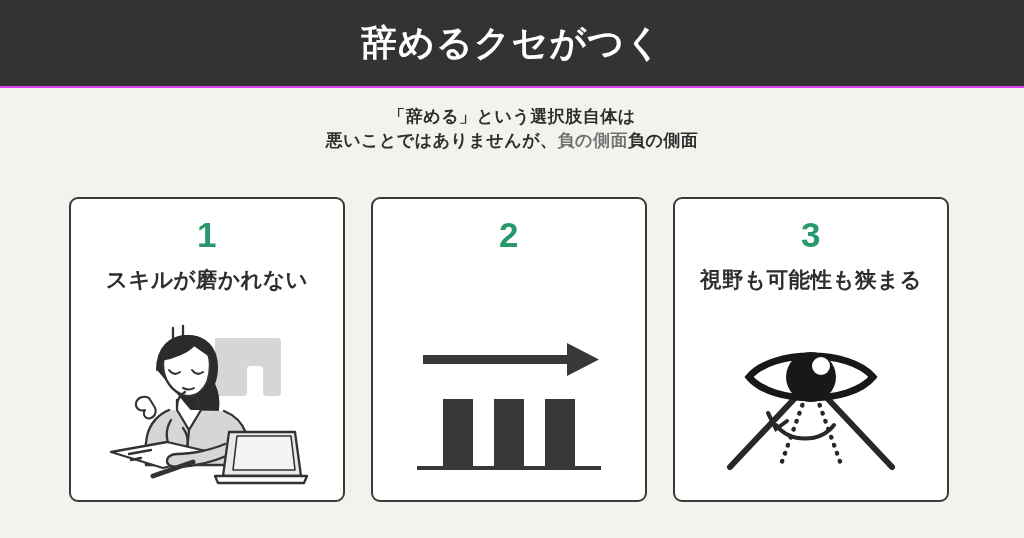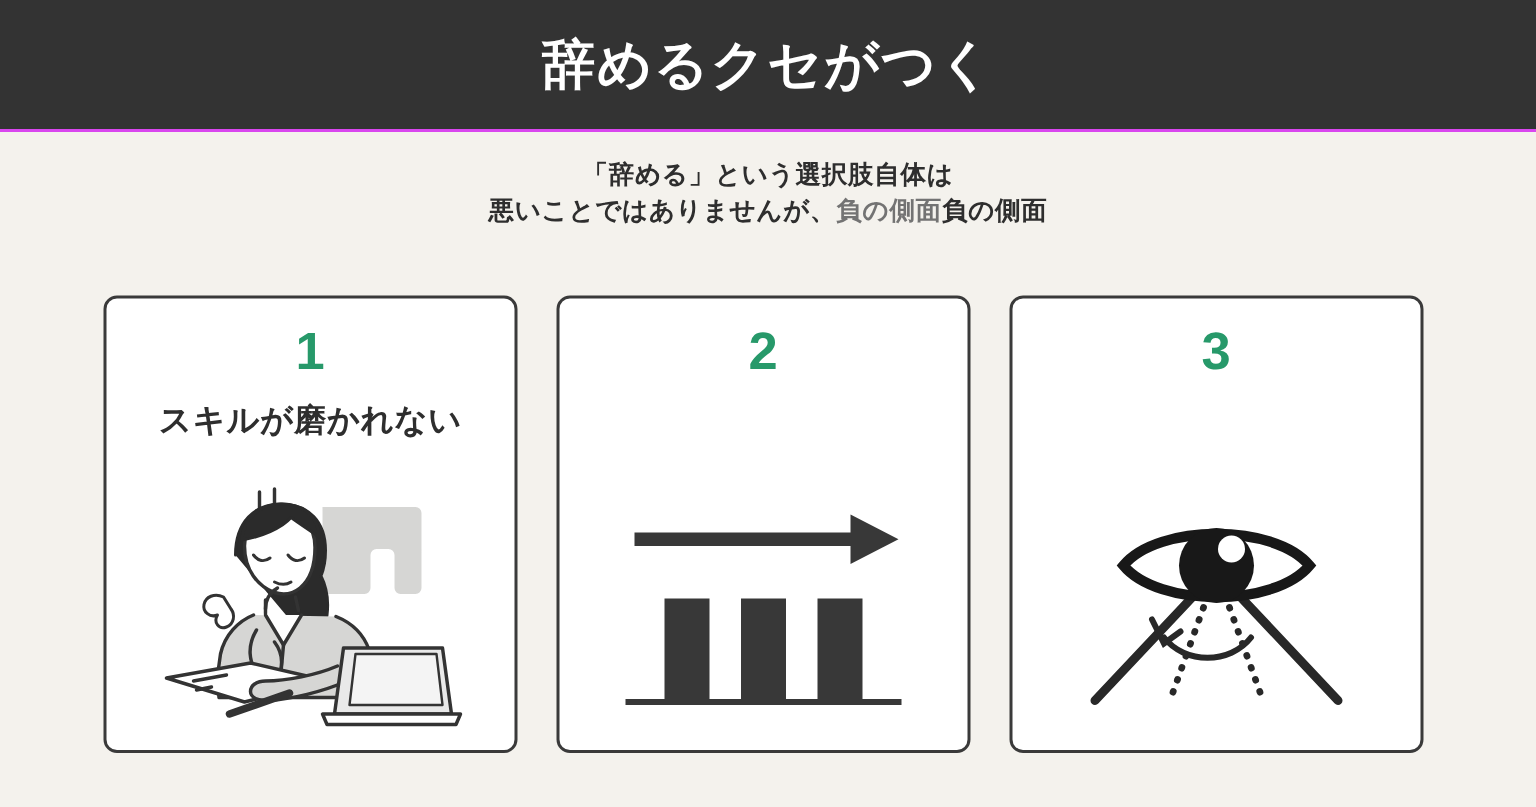--- a/index.html
+++ b/index.html
@@ -201,20 +201,21 @@
             <rect x="136" y="62" width="30" height="68"></rect>
           </g>
 
           <rect x="8" y="129" width="184" height="4" fill="#383838"></rect>
         </svg>
       </div>
     </div>
 
     <div class="card">
       <div class="card-number">3</div>
+      <div class="card-title">視野も可能性も狭まる</div>
       <div class="card-art">
         <svg width="206" height="140" viewBox="0 0 206 140" fill="none">
 
           <g stroke="#282828" stroke-width="6" stroke-linecap="round">
             <path d="M103 44 L22 130"></path>
             <path d="M103 44 L184 130"></path>
           </g>
 
           <g stroke="#282828" stroke-width="4.5" stroke-linecap="round" stroke-dasharray="0.5 8">
             <path d="M103 44 L72 130"></path>

